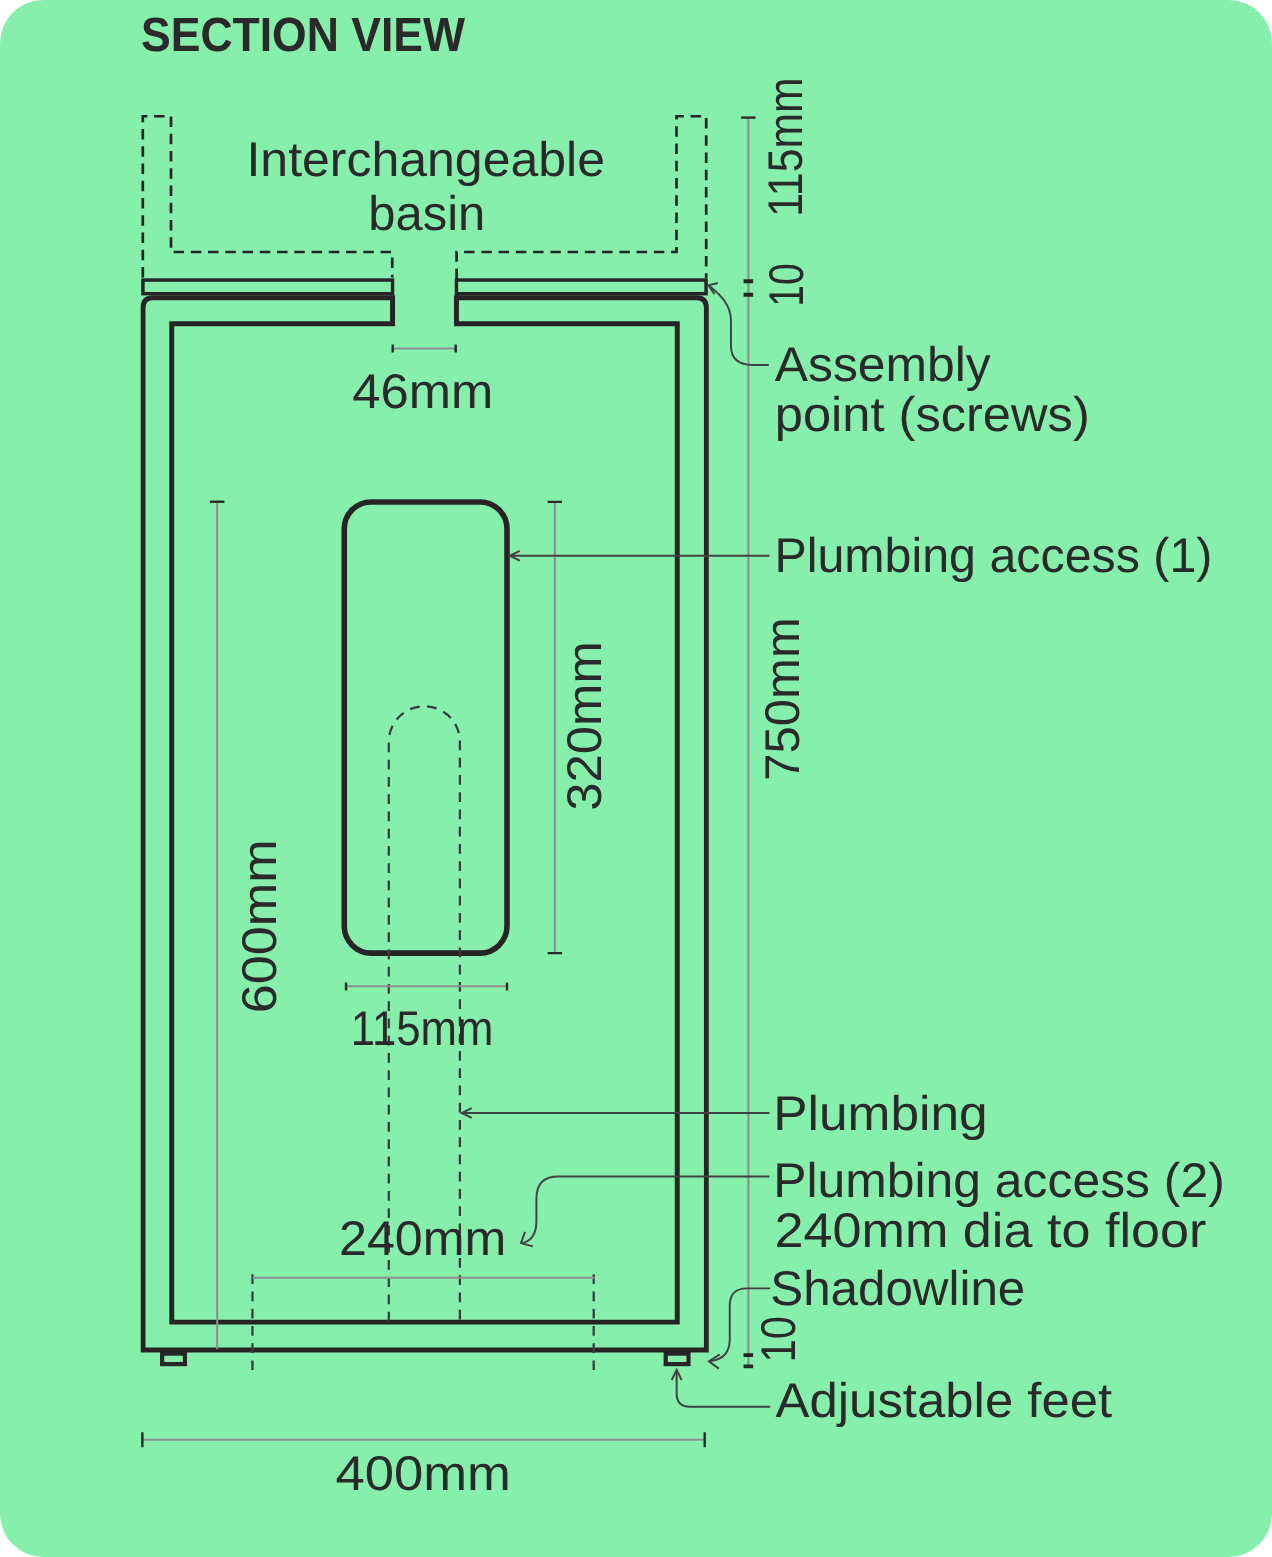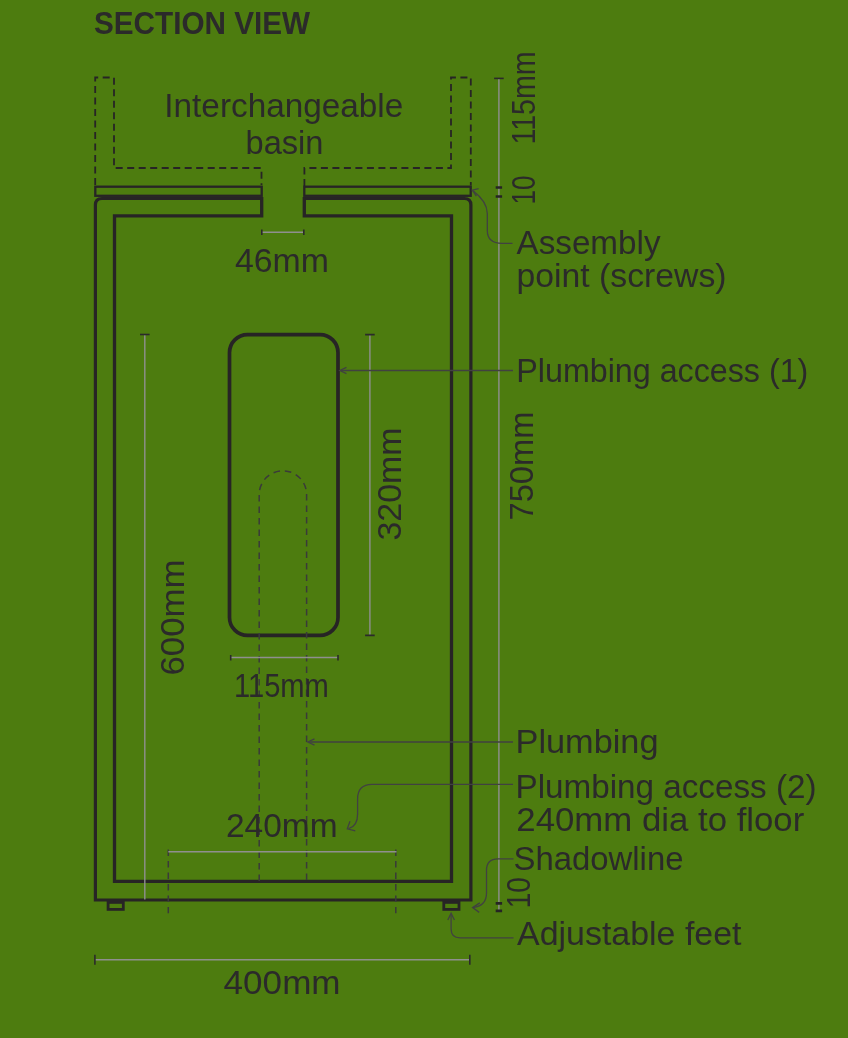--- a/index.html
+++ b/index.html
@@ -1,16 +1,16 @@
 <!DOCTYPE html>
 <html><head>
 <meta charset="utf-8">
 <style>
   html,body{margin:0;padding:0;background:#ffffff;}
-  .wrap{width:848px;height:1038px;position:relative;background:#4d7c0f;overflow:hidden;}
+  .wrap{width:848px;height:1038px;position:relative;background:#86efac;overflow:hidden;border-radius:29px;}
   svg{display:block;}
   text{font-family:"Liberation Sans",sans-serif;fill:#2b2a2a;}
   .lbl{font-size:32.5px;}
   .dim{stroke:#8f8f8f;stroke-width:1.4;fill:none;}
   .tick{stroke:#2b2a2a;stroke-width:1.6;fill:none;}
   .tick10{stroke:#262424;stroke-width:2.6;fill:none;}
   .lead{stroke:#414141;stroke-width:1.3;fill:none;}
   .blk{stroke:#272425;fill:none;}
   .dash{stroke:#272425;stroke-width:1.8;fill:none;stroke-dasharray:7 4.5;}
   .dashf{stroke:#3a3a3a;stroke-width:1.5;fill:none;stroke-dasharray:6.5 5;}

